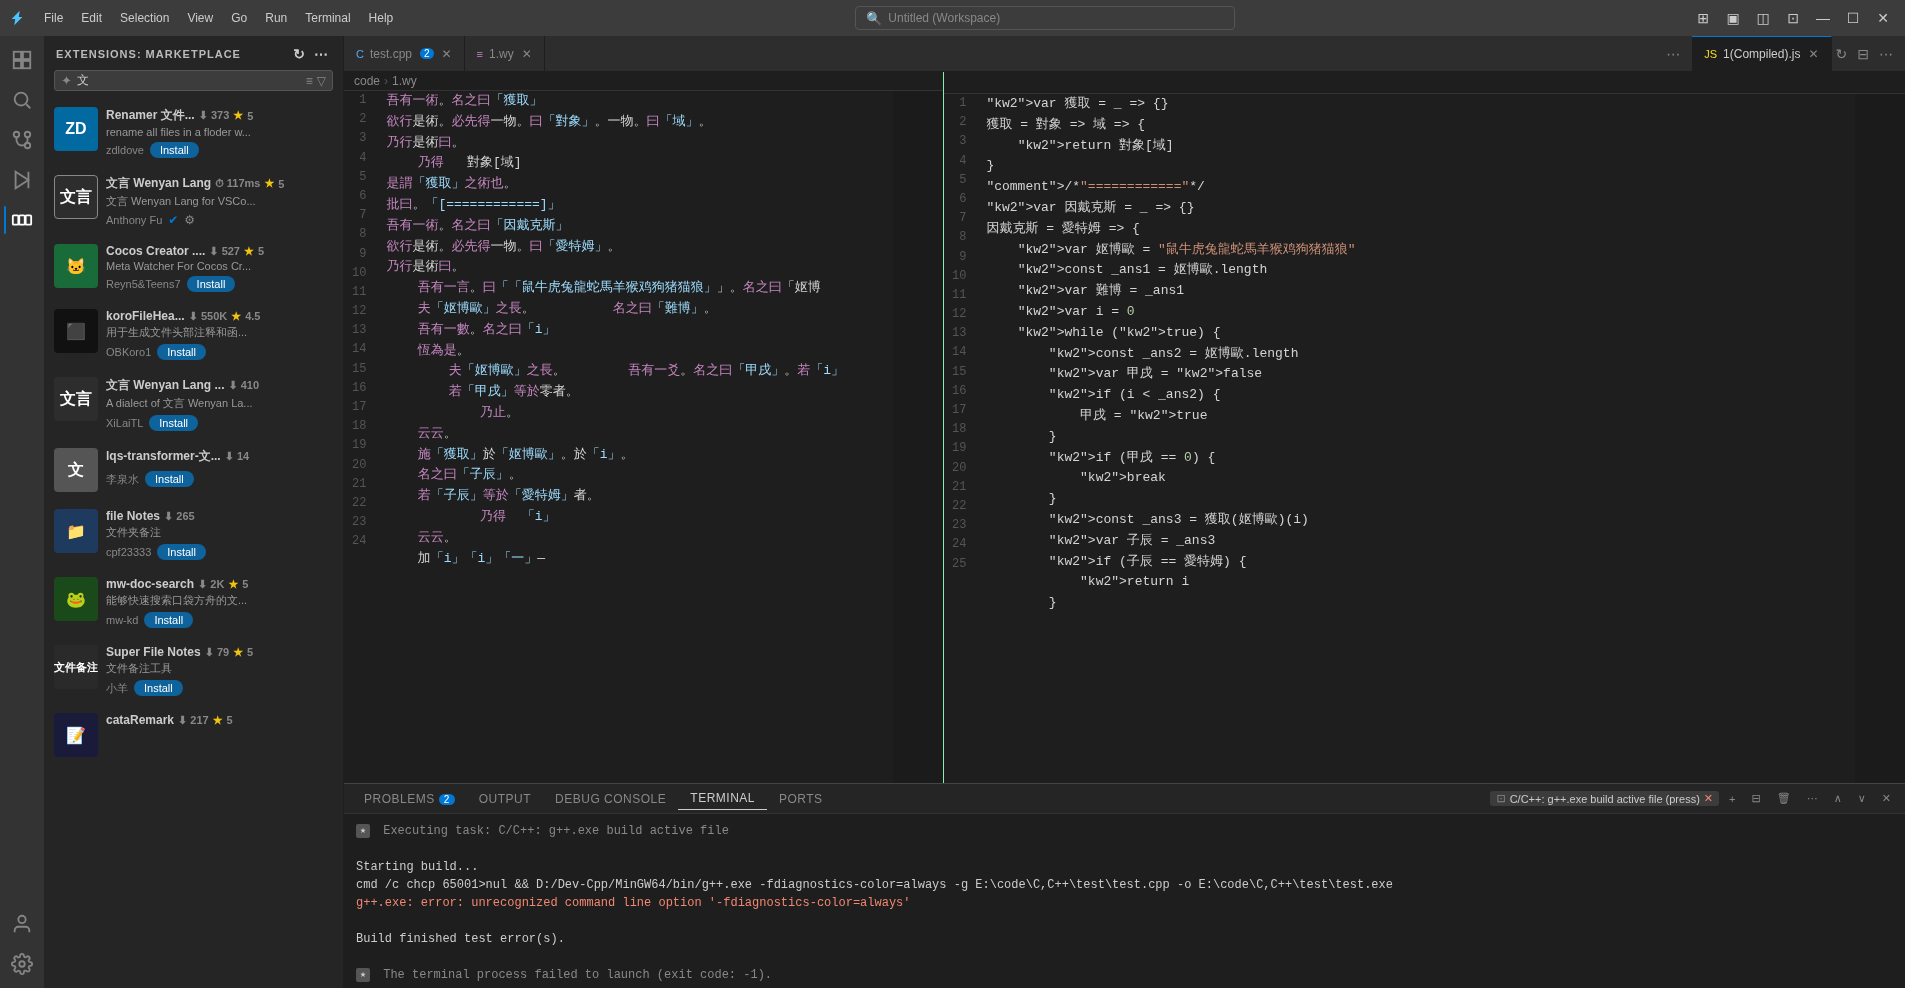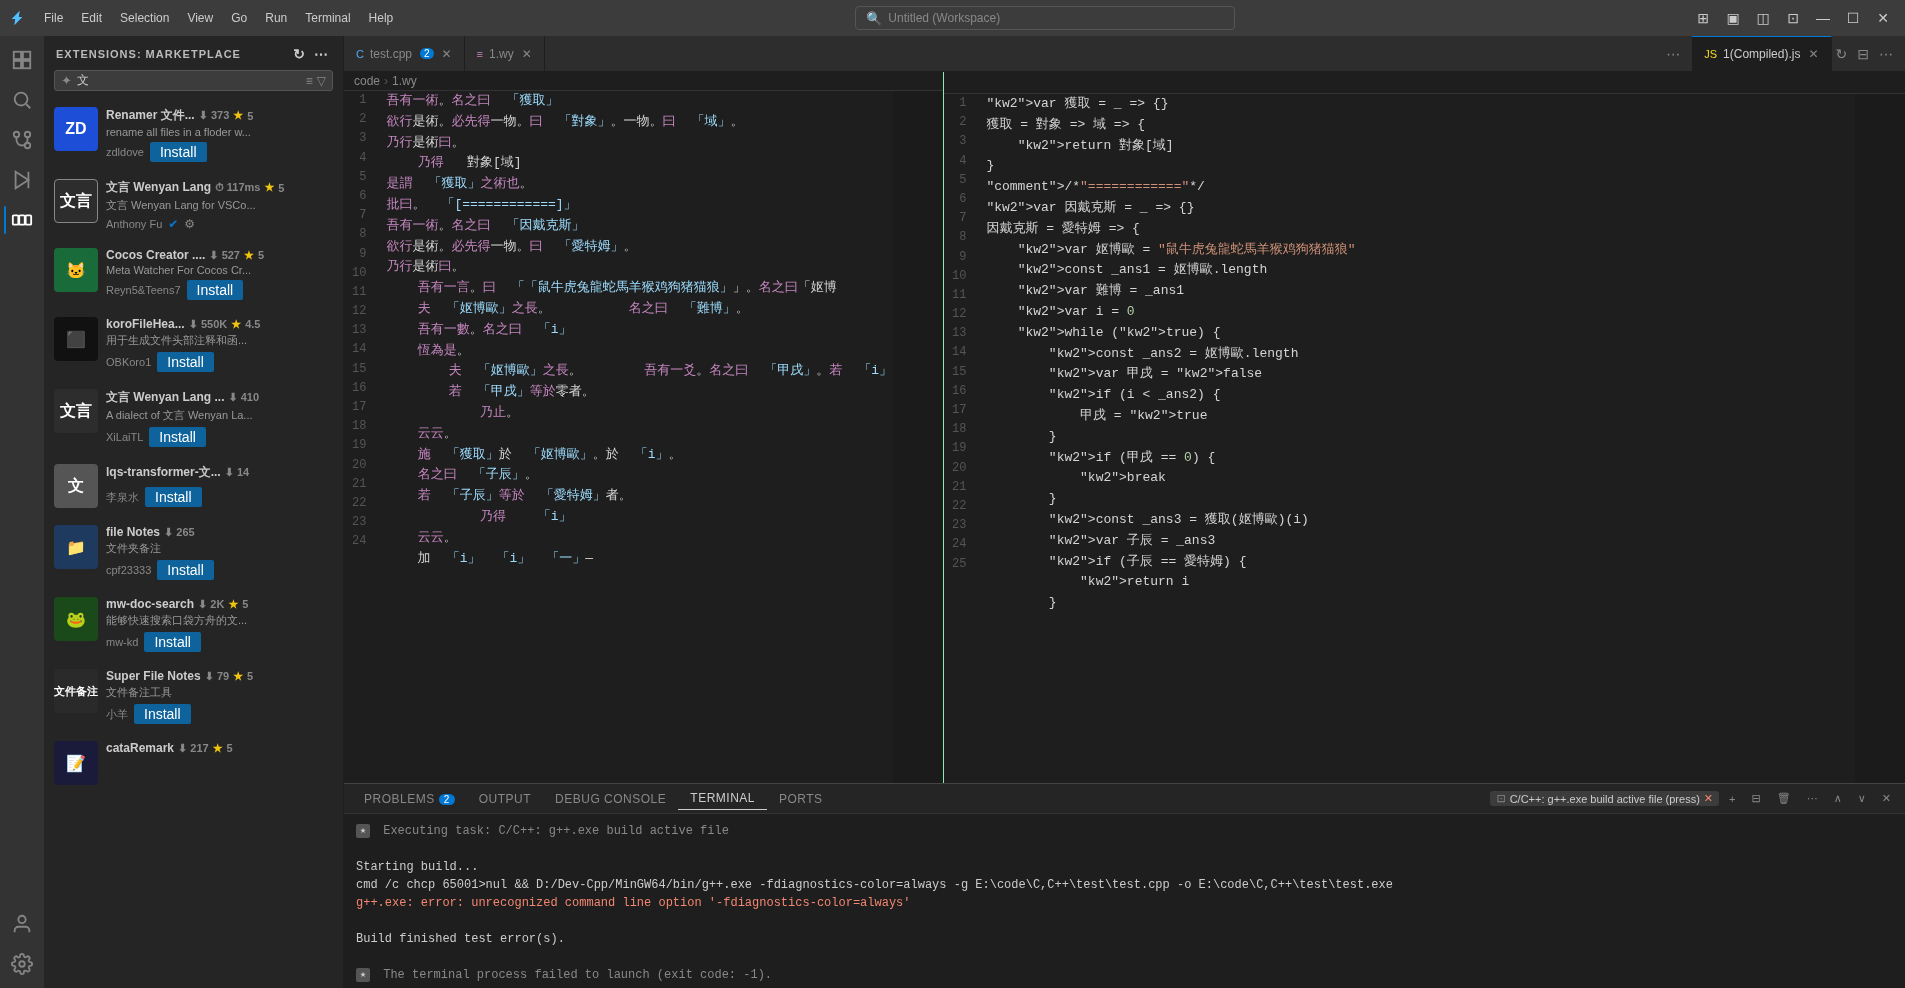--- a/index.html
+++ b/index.html
@@ -239,22 +239,22 @@
     .ext-publisher {
       color: #888;
       font-size: 11px;
     }
     .ext-gear { color: #888; font-size: 12px; cursor: pointer; }
     .install-btn {
       background: #0e639c;
       color: white;
       border: none;
       padding: 2px 10px;
-      border-radius: 2px;
-      font-size: 14px;
+      border-radius: 8px;
+      font-size: 11px;
       cursor: pointer;
     }
     .verified-icon { color: #0078d4; font-size: 12px; }
 
     
     .editor-area {
       flex: 1;
       display: flex;
       flex-direction: column;
       overflow: hidden;
@@ -362,21 +362,21 @@
       line-height: 1.6;
       padding: 0 8px;
       color: #d4d4d4;
       white-space: pre;
       background: #1e1e1e;
     }
     .str { color: #ce9178; }
     .num { color: #b5cea8; }
     .op { color: #d4d4d4; }
     .chinese-kw { color: #c586c0; }
-    .chinese-name { color: #9cdcfe; padding-left: 16px; }
+    .chinese-name { color: #9cdcfe; }
 
     
     .terminal-panel {
       background: #1e1e1e;
       border-top: 1px solid #444;
       display: flex;
       flex-direction: column;
       height: 205px;
     }
     .panel-tabs {
@@ -562,21 +562,21 @@
     <div class="search-bar">
       <span style="color:#888;">✦</span>
       <input type="text" value="文" style="">
       <div class="search-bar-icons">
         <span class="search-bar-icon">≡</span>
         <span class="search-bar-icon">▽</span>
       </div>
     </div>
     <div class="ext-list" id="ext-list">
         <div class="ext-item">
-    <div class="ext-avatar" style="background:#1d4ed8;font-size:16px;border:none">
+    <div class="ext-avatar" style="background:#0369a1;font-size:16px;border:none">
       ZD
     </div>
     <div class="ext-info">
       <div class="ext-title-row">
         <span class="ext-name">Renamer 文件...</span>
         <span style="font-size:11px;color:#888;">⬇ 373</span>
               <span style="color:#f1c40f;font-size:11px;">★</span>
               <span style="color:#888;font-size:11px;">5</span>
       </div>
       <div class="ext-desc">rename all files in a floder w...</div>

